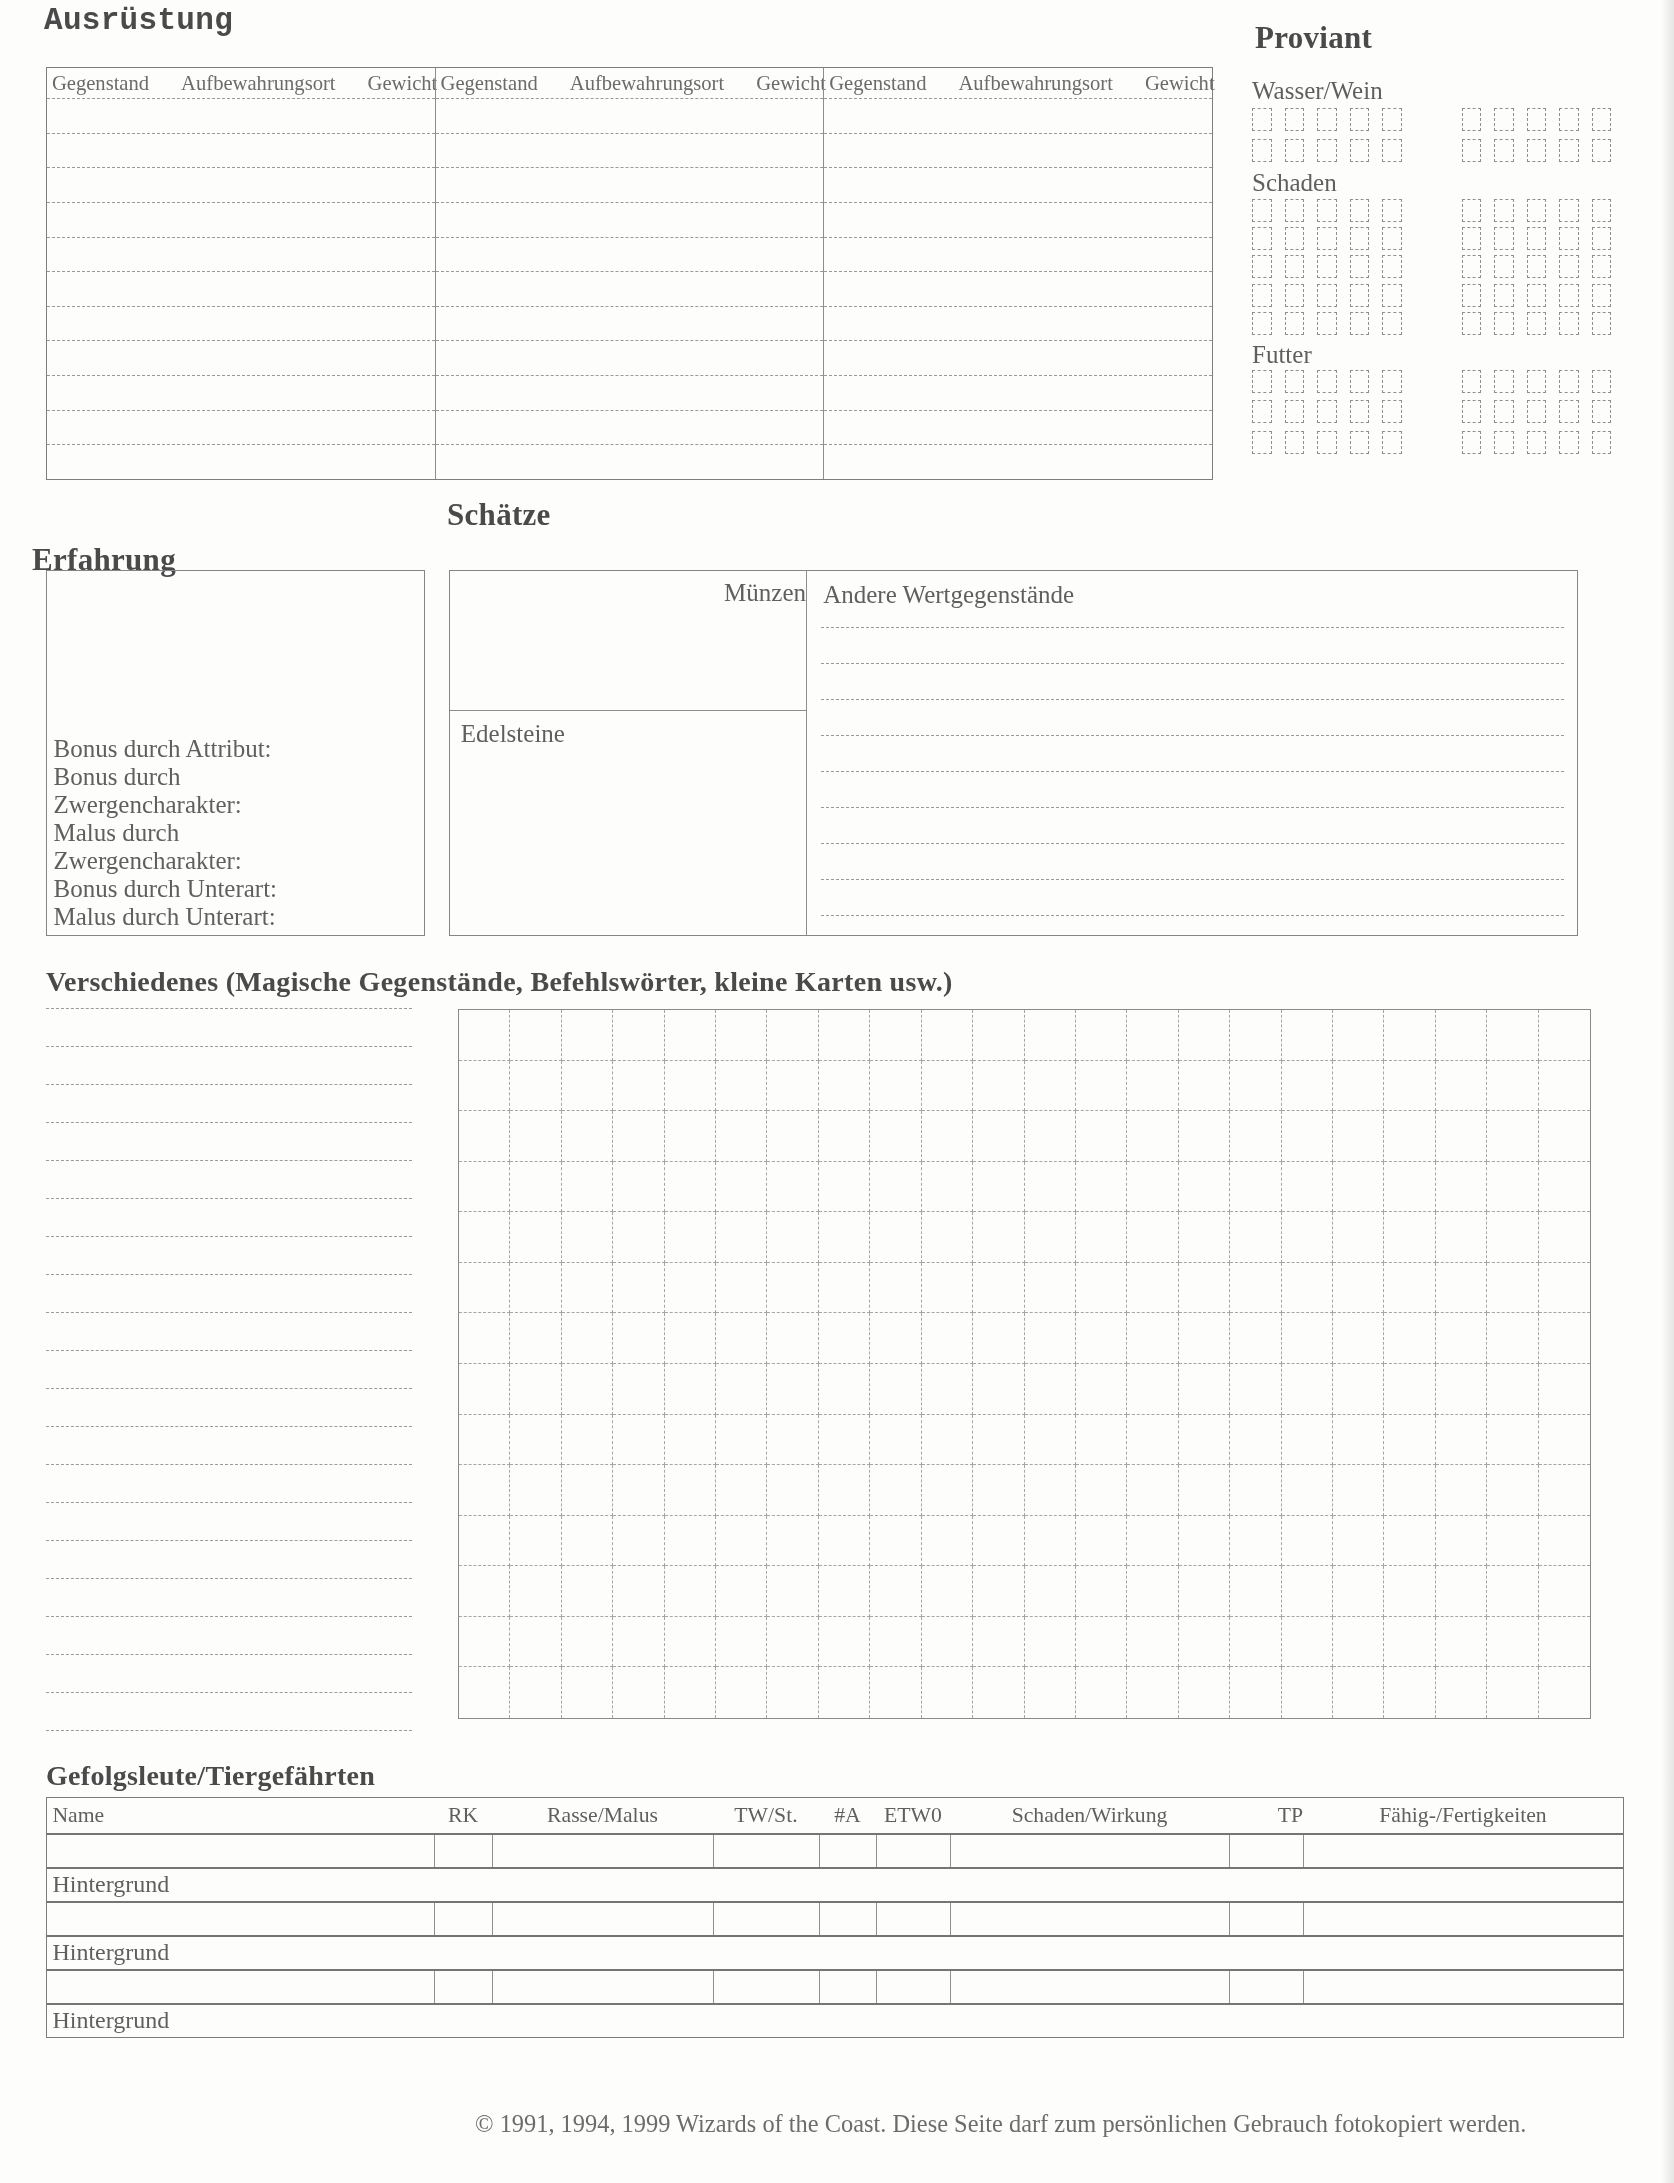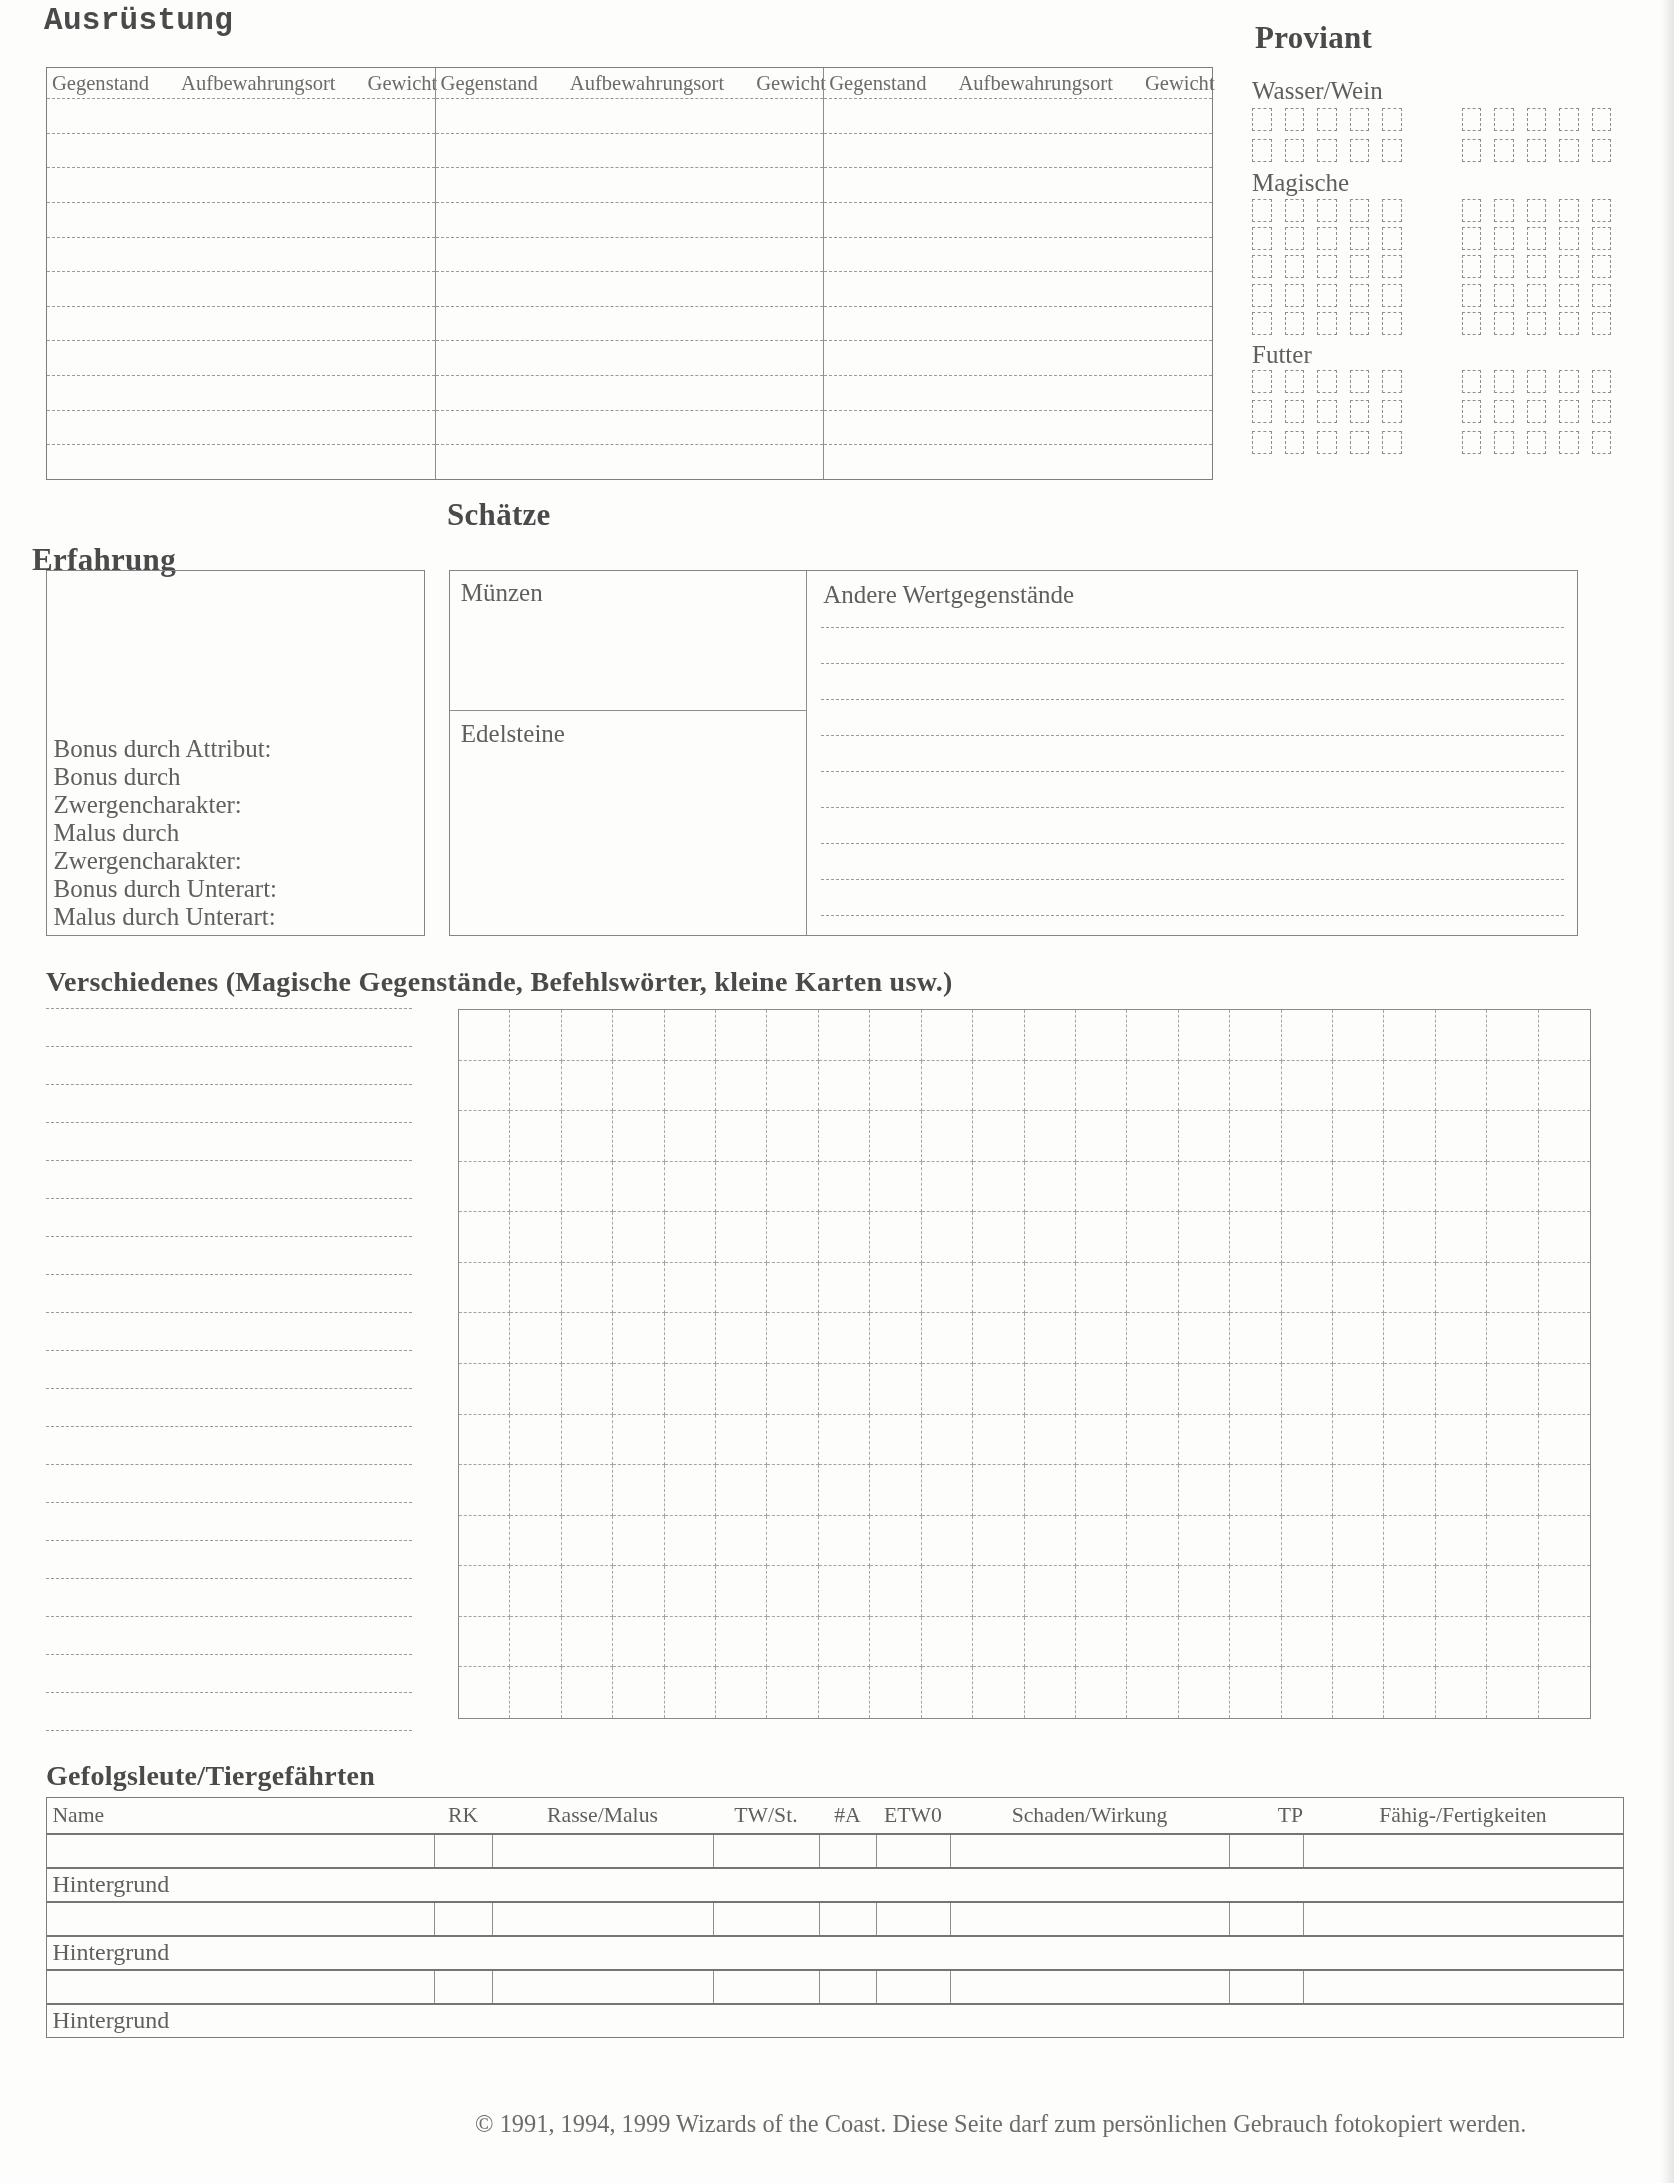--- a/index.html
+++ b/index.html
@@ -65,21 +65,21 @@
   }
   .er-line{font-size:25px;line-height:28px;color:var(--ink,#5f5f5f);white-space:nowrap;}
 
   
   #sz-title{left:447px;top:499px;}
   .sz-box{
     position:absolute;left:449px;top:570px;width:1129px;height:366px;
     border:1.4px solid #858585;box-sizing:border-box;display:flex;
   }
   .sz-left{width:356px;flex:none;border-right:1.1px solid #8d8d8d;display:flex;flex-direction:column;}
-  .sz-muenzen{height:140px;border-bottom:1.1px solid #8d8d8d;padding:7.6px 0 0 10.8px;box-sizing:border-box;}
+  .sz-muenzen{height:140px;border-bottom:1.1px solid #8d8d8d;padding:7.6px 0 0 10.8px;box-sizing:border-box;text-align:right;}
   .sz-edelsteine{flex:1;padding:8.7px 0 0 10.8px;}
   .cell-label{font-size:25px;color:var(--ink,#5f5f5f);}
   .sz-right{flex:1;position:relative;padding:9.7px 0 0 16.2px;box-sizing:border-box;}
   .sz-lines{position:absolute;left:13.5px;right:13.5px;top:56px;}
   .sz-line{height:0;border-top:1.1px dashed var(--rule,#9a9a9a);margin-bottom:35px;}
 
   
   #vs-title{left:46px;top:967px;}
   .vs-lines{position:absolute;left:46px;top:1008px;width:366px;}
   .vs-line{height:0;border-top:1.4px dashed var(--rule,#9a9a9a);margin-bottom:37px;}
@@ -201,21 +201,21 @@
           <div class="cb-group">
             <span class="cb"></span>
             <span class="cb"></span>
             <span class="cb"></span>
             <span class="cb"></span>
             <span class="cb"></span>
           </div>
         </div>
       </div>
       <div class="pv-sub pv-sub-1">
-        <div class="pv-label">Magische</div>
+        <div class="pv-label">Schaden</div>
         <div class="cb-row">
           <div class="cb-group">
             <span class="cb"></span>
             <span class="cb"></span>
             <span class="cb"></span>
             <span class="cb"></span>
             <span class="cb"></span>
           </div>
           <div class="cb-group">
             <span class="cb"></span>

